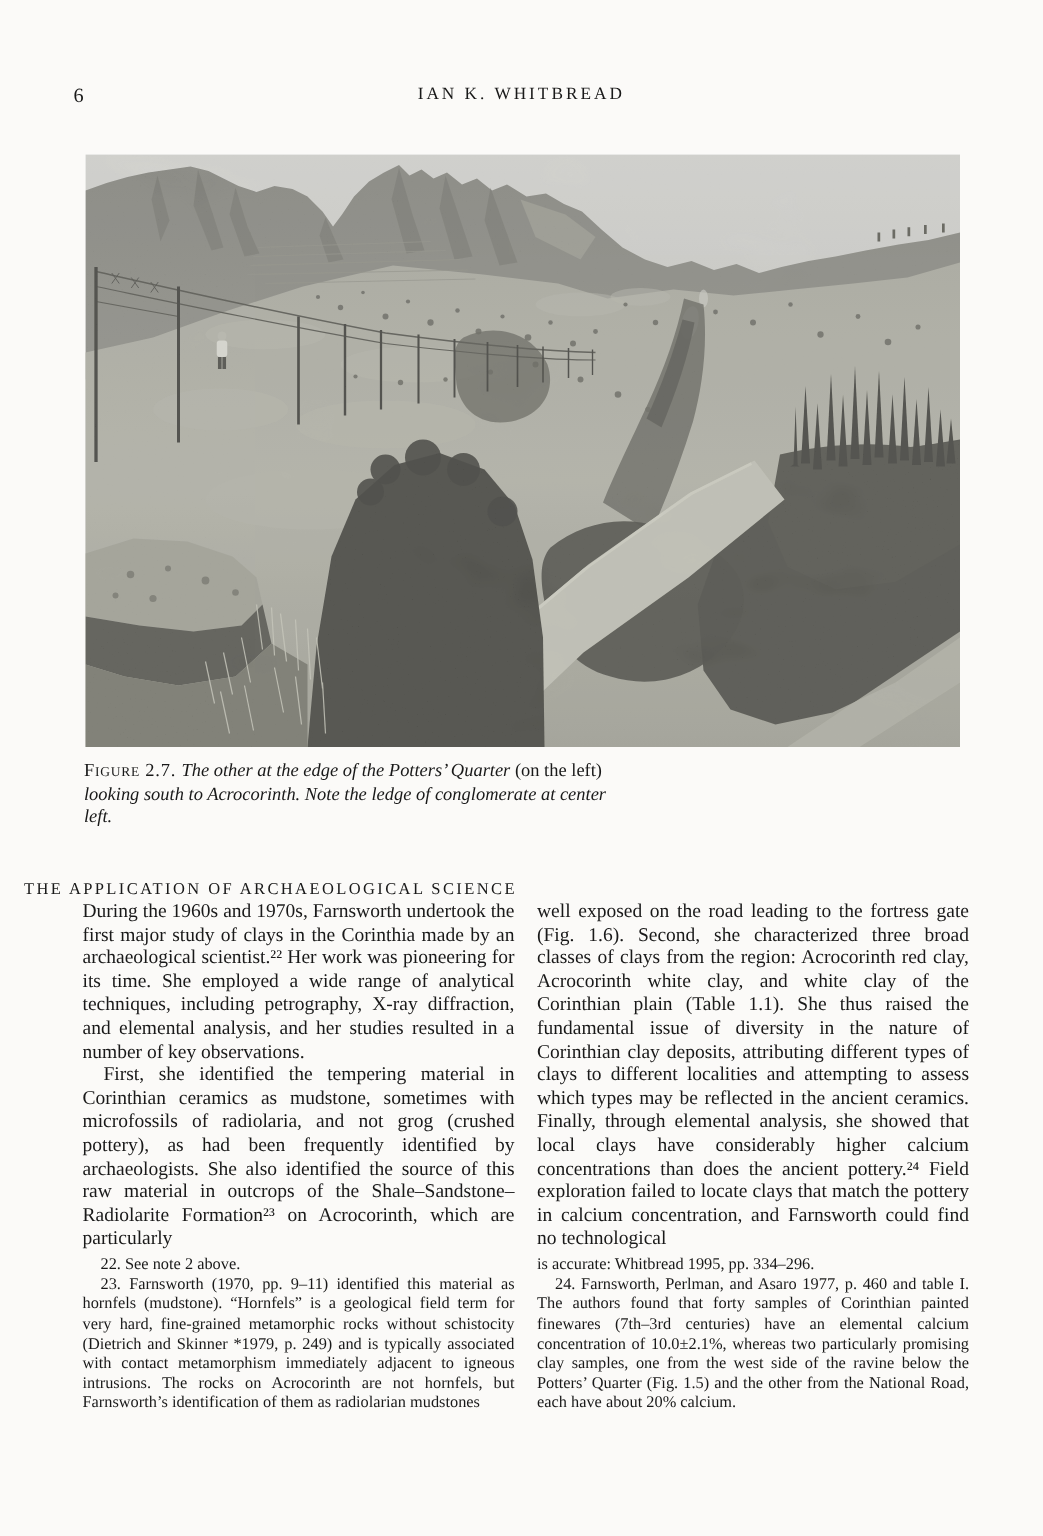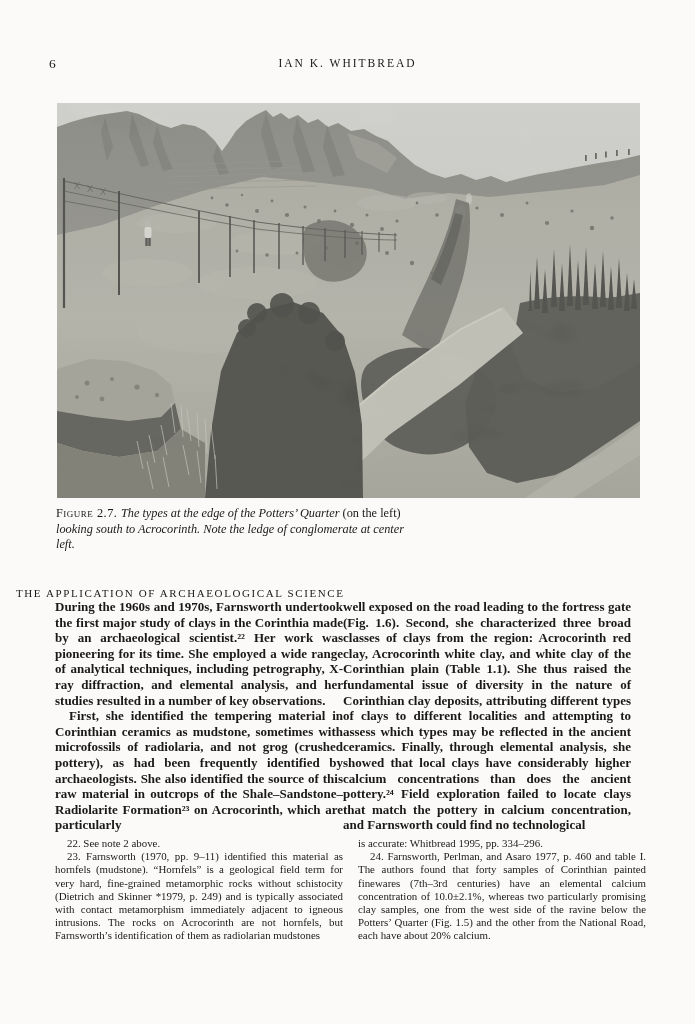--- a/index.html
+++ b/index.html
@@ -10,21 +10,21 @@
         font-size:11.5px;letter-spacing:2px;}
   .pagenum{position:absolute;left:49px;top:-1px;font-size:13.5px;letter-spacing:0;}
   .photo{position:absolute;left:57px;top:103px;width:583px;height:395px;}
   .photo svg{display:block;width:583px;height:395px;}
   .caption{position:absolute;left:56px;top:506px;width:354px;margin:0;
         font-size:12.3px;line-height:15.7px;}
   .caption .sc{font-variant:small-caps;letter-spacing:.5px;}
   .caption .it{font-style:italic;}
   .section-heading{position:absolute;top:571px;left:0;width:100%;margin:16px;
         text-align:left;font-size:11px;font-weight:normal;letter-spacing:1.6px;}
-  .bodycols{position:absolute;left:55px;top:599px;width:591px;display:flex;font-weight:bold;}
+  .bodycols{position:absolute;left:55px;top:599px;width:591px;display:flex;gap:15px;}
   .col{width:288px;}
   .bodycols p{margin:0;font-size:13px;line-height:15.6px;text-align:justify;}
   p.indent{text-indent:14px;}
   .fncols{position:absolute;left:55px;top:837px;width:591px;display:flex;gap:15px;}
   .fn{margin:0;font-size:10.9px;line-height:13.2px;text-align:justify;}
   .fn.indent{text-indent:12px;}
 </style>
 </head>
 <body>
 
@@ -248,21 +248,21 @@
         <rect x="87.5" y="124" width="7" height="11" rx="2" fill="#e2e2da"></rect>
         <rect x="88.3" y="135" width="2.4" height="8" fill="#3a3a34"></rect>
         <rect x="91.3" y="135" width="2.4" height="8" fill="#3a3a34"></rect>
       </g>
 
       <rect width="583" height="395" filter="url(#fClouds)" opacity="0.18"></rect>
       <rect width="583" height="395" filter="url(#fGrain)" opacity="0.14"></rect>
     </svg>
   </figure>
 
-  <p class="caption"><span class="sc">Figure 2.7. </span><span class="it">The types at the edge of the Potters’ Quarter </span><span>(on the left) </span><span class="it">looking south to Acrocorinth. Note the ledge of conglomerate at center left.</span></p>
+  <p class="caption"><span class="sc">Figure 2.7. </span><span class="it">The other at the edge of the Potters’ Quarter </span><span>(on the left) </span><span class="it">looking south to Acrocorinth. Note the ledge of conglomerate at center left.</span></p>
 
   <h1 class="section-heading">THE APPLICATION OF ARCHAEOLOGICAL SCIENCE</h1>
 
   <div class="bodycols">
     <div class="col">
       <p>During the 1960s and 1970s, Farnsworth undertook the first major study of clays in the Corinthia made by an archaeological scientist.²² Her work was pioneering for its time. She employed a wide range of analytical techniques, including petrography, X-ray diffraction, and elemental analysis, and her studies resulted in a number of key observations.</p>
       <p class="indent">First, she identified the tempering material in Corinthian ceramics as mudstone, sometimes with microfossils of radiolaria, and not grog (crushed pottery), as had been frequently identified by archaeologists. She also identified the source of this raw material in outcrops of the Shale–Sandstone–Radiolarite Formation²³ on Acrocorinth, which are particularly</p>
     </div>
     <div class="col">
       <p>well exposed on the road leading to the fortress gate (Fig. 1.6). Second, she characterized three broad classes of clays from the region: Acrocorinth red clay, Acrocorinth white clay, and white clay of the Corinthian plain (Table 1.1). She thus raised the fundamental issue of diversity in the nature of Corinthian clay deposits, attributing different types of clays to different localities and attempting to assess which types may be reflected in the ancient ceramics. Finally, through elemental analysis, she showed that local clays have considerably higher calcium concentrations than does the ancient pottery.²⁴ Field exploration failed to locate clays that match the pottery in calcium concentration, and Farnsworth could find no technological</p>

